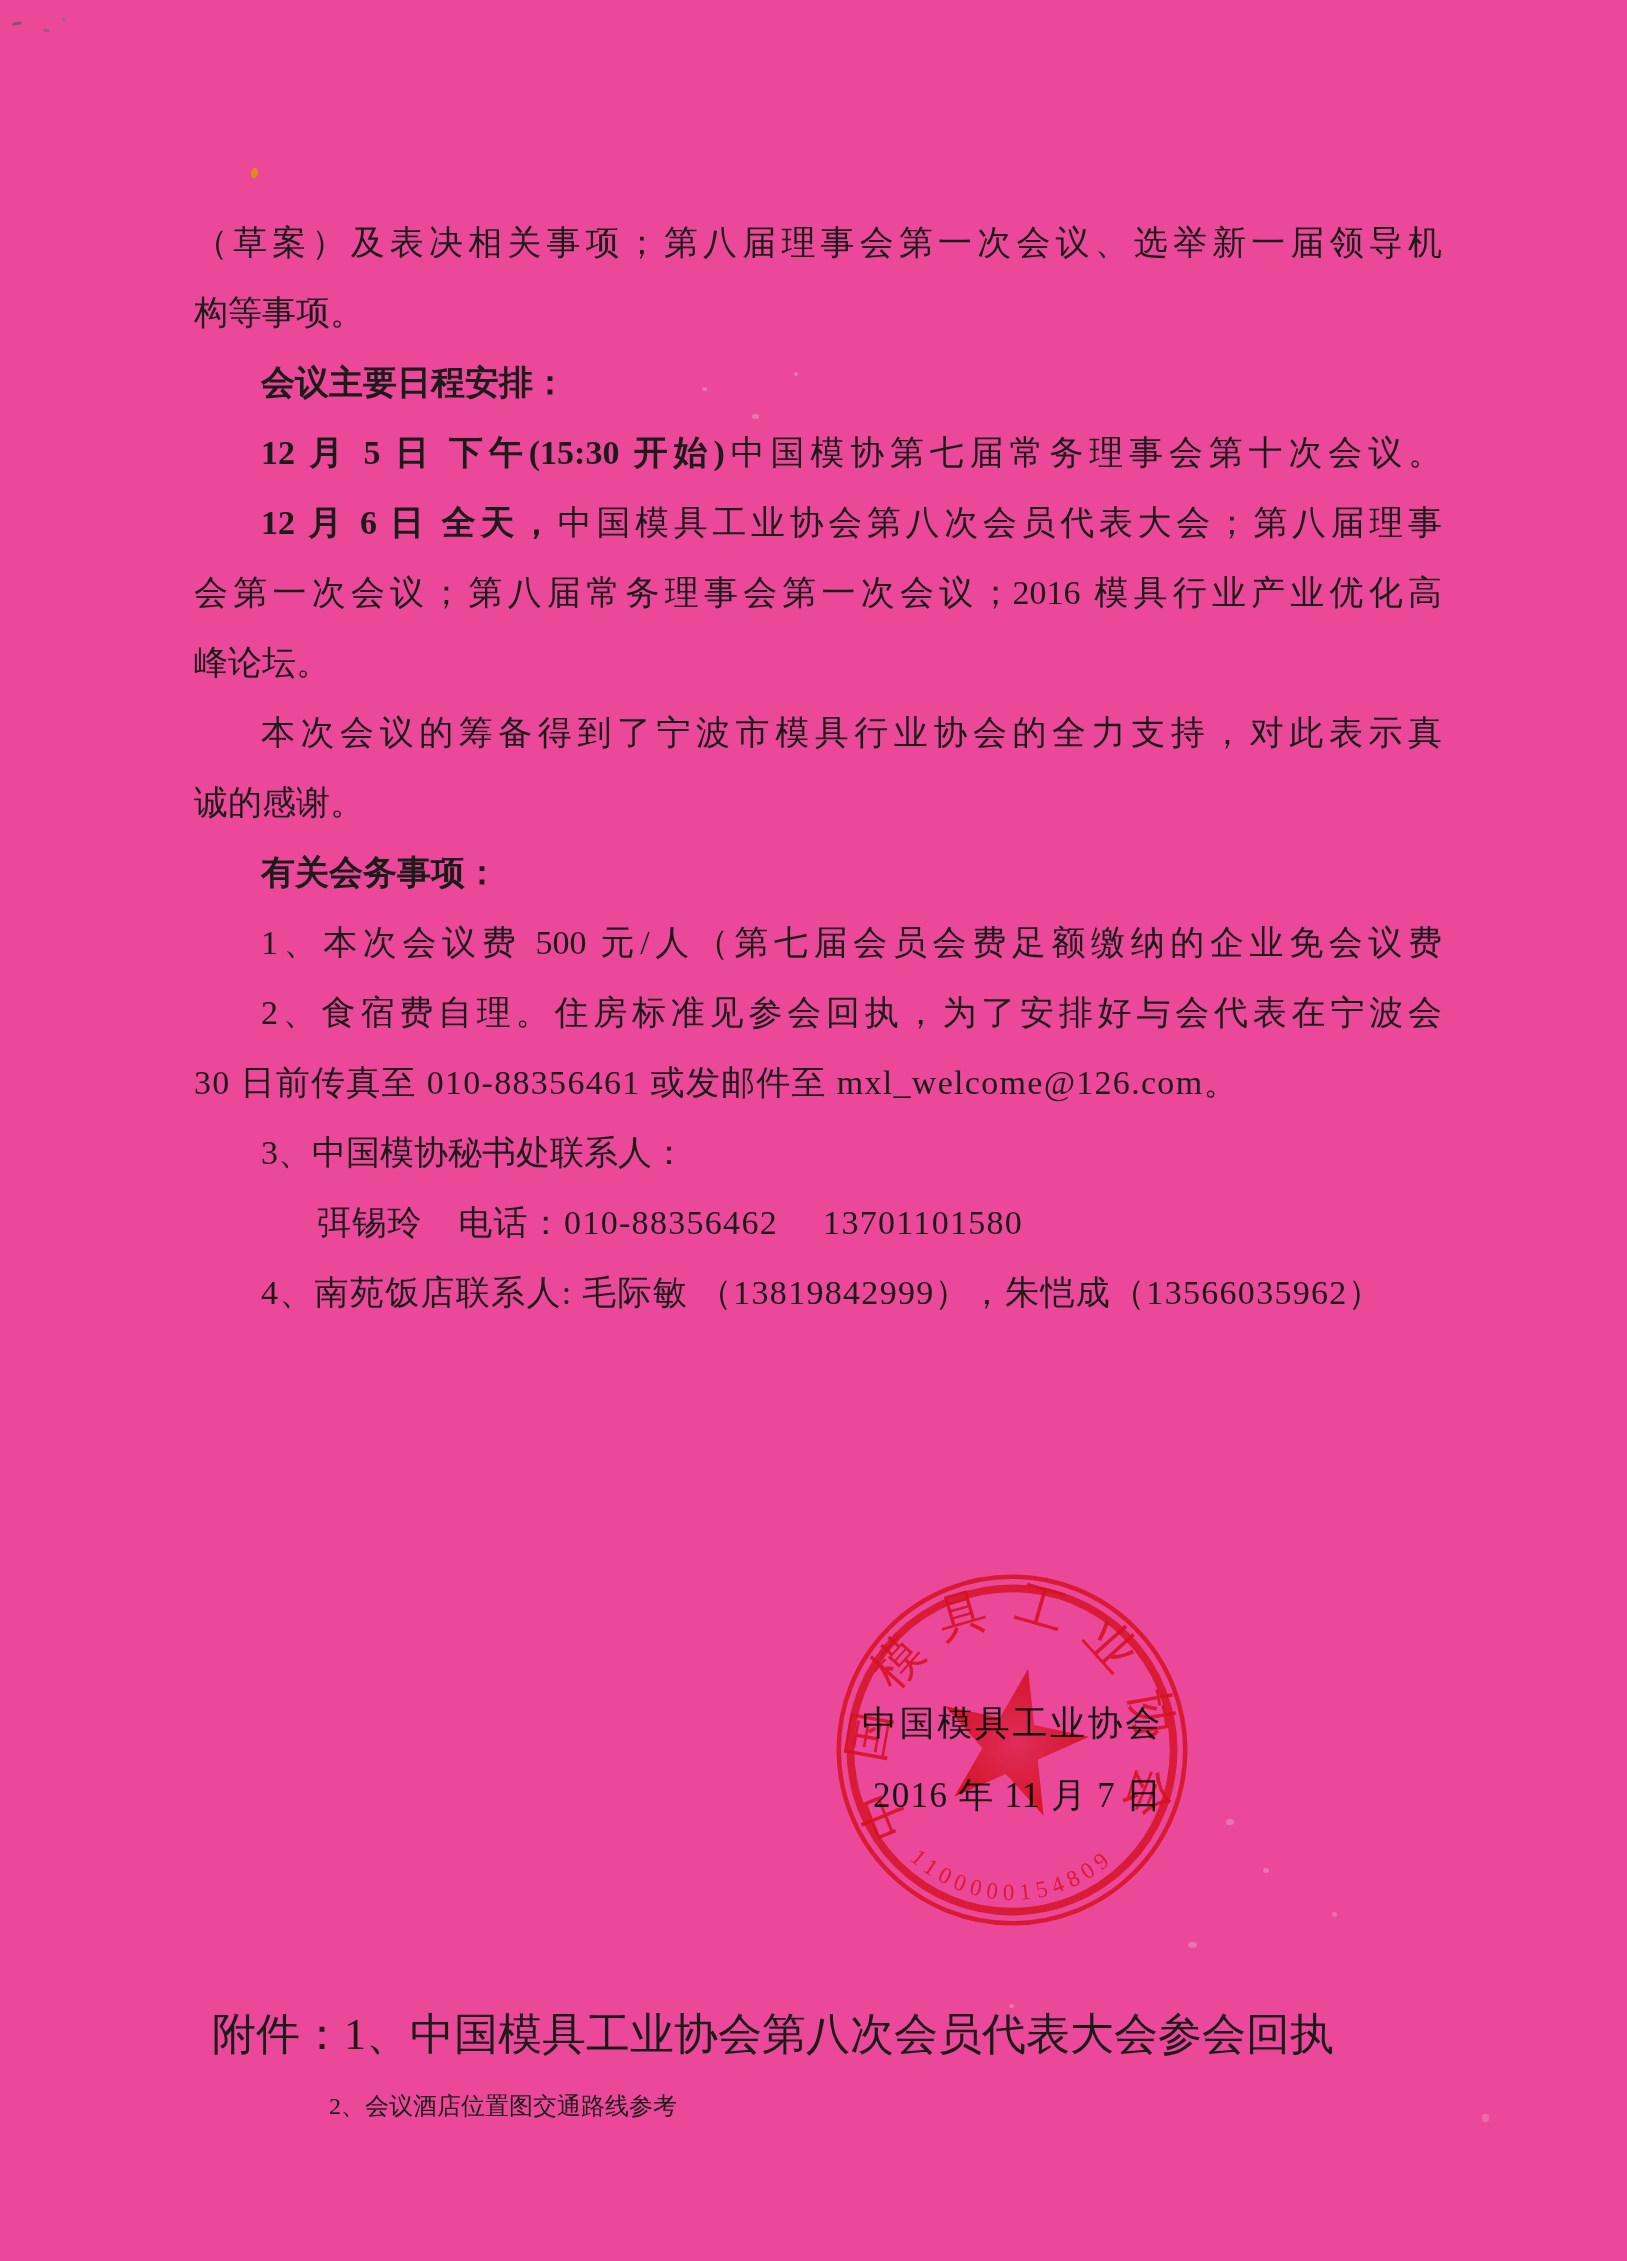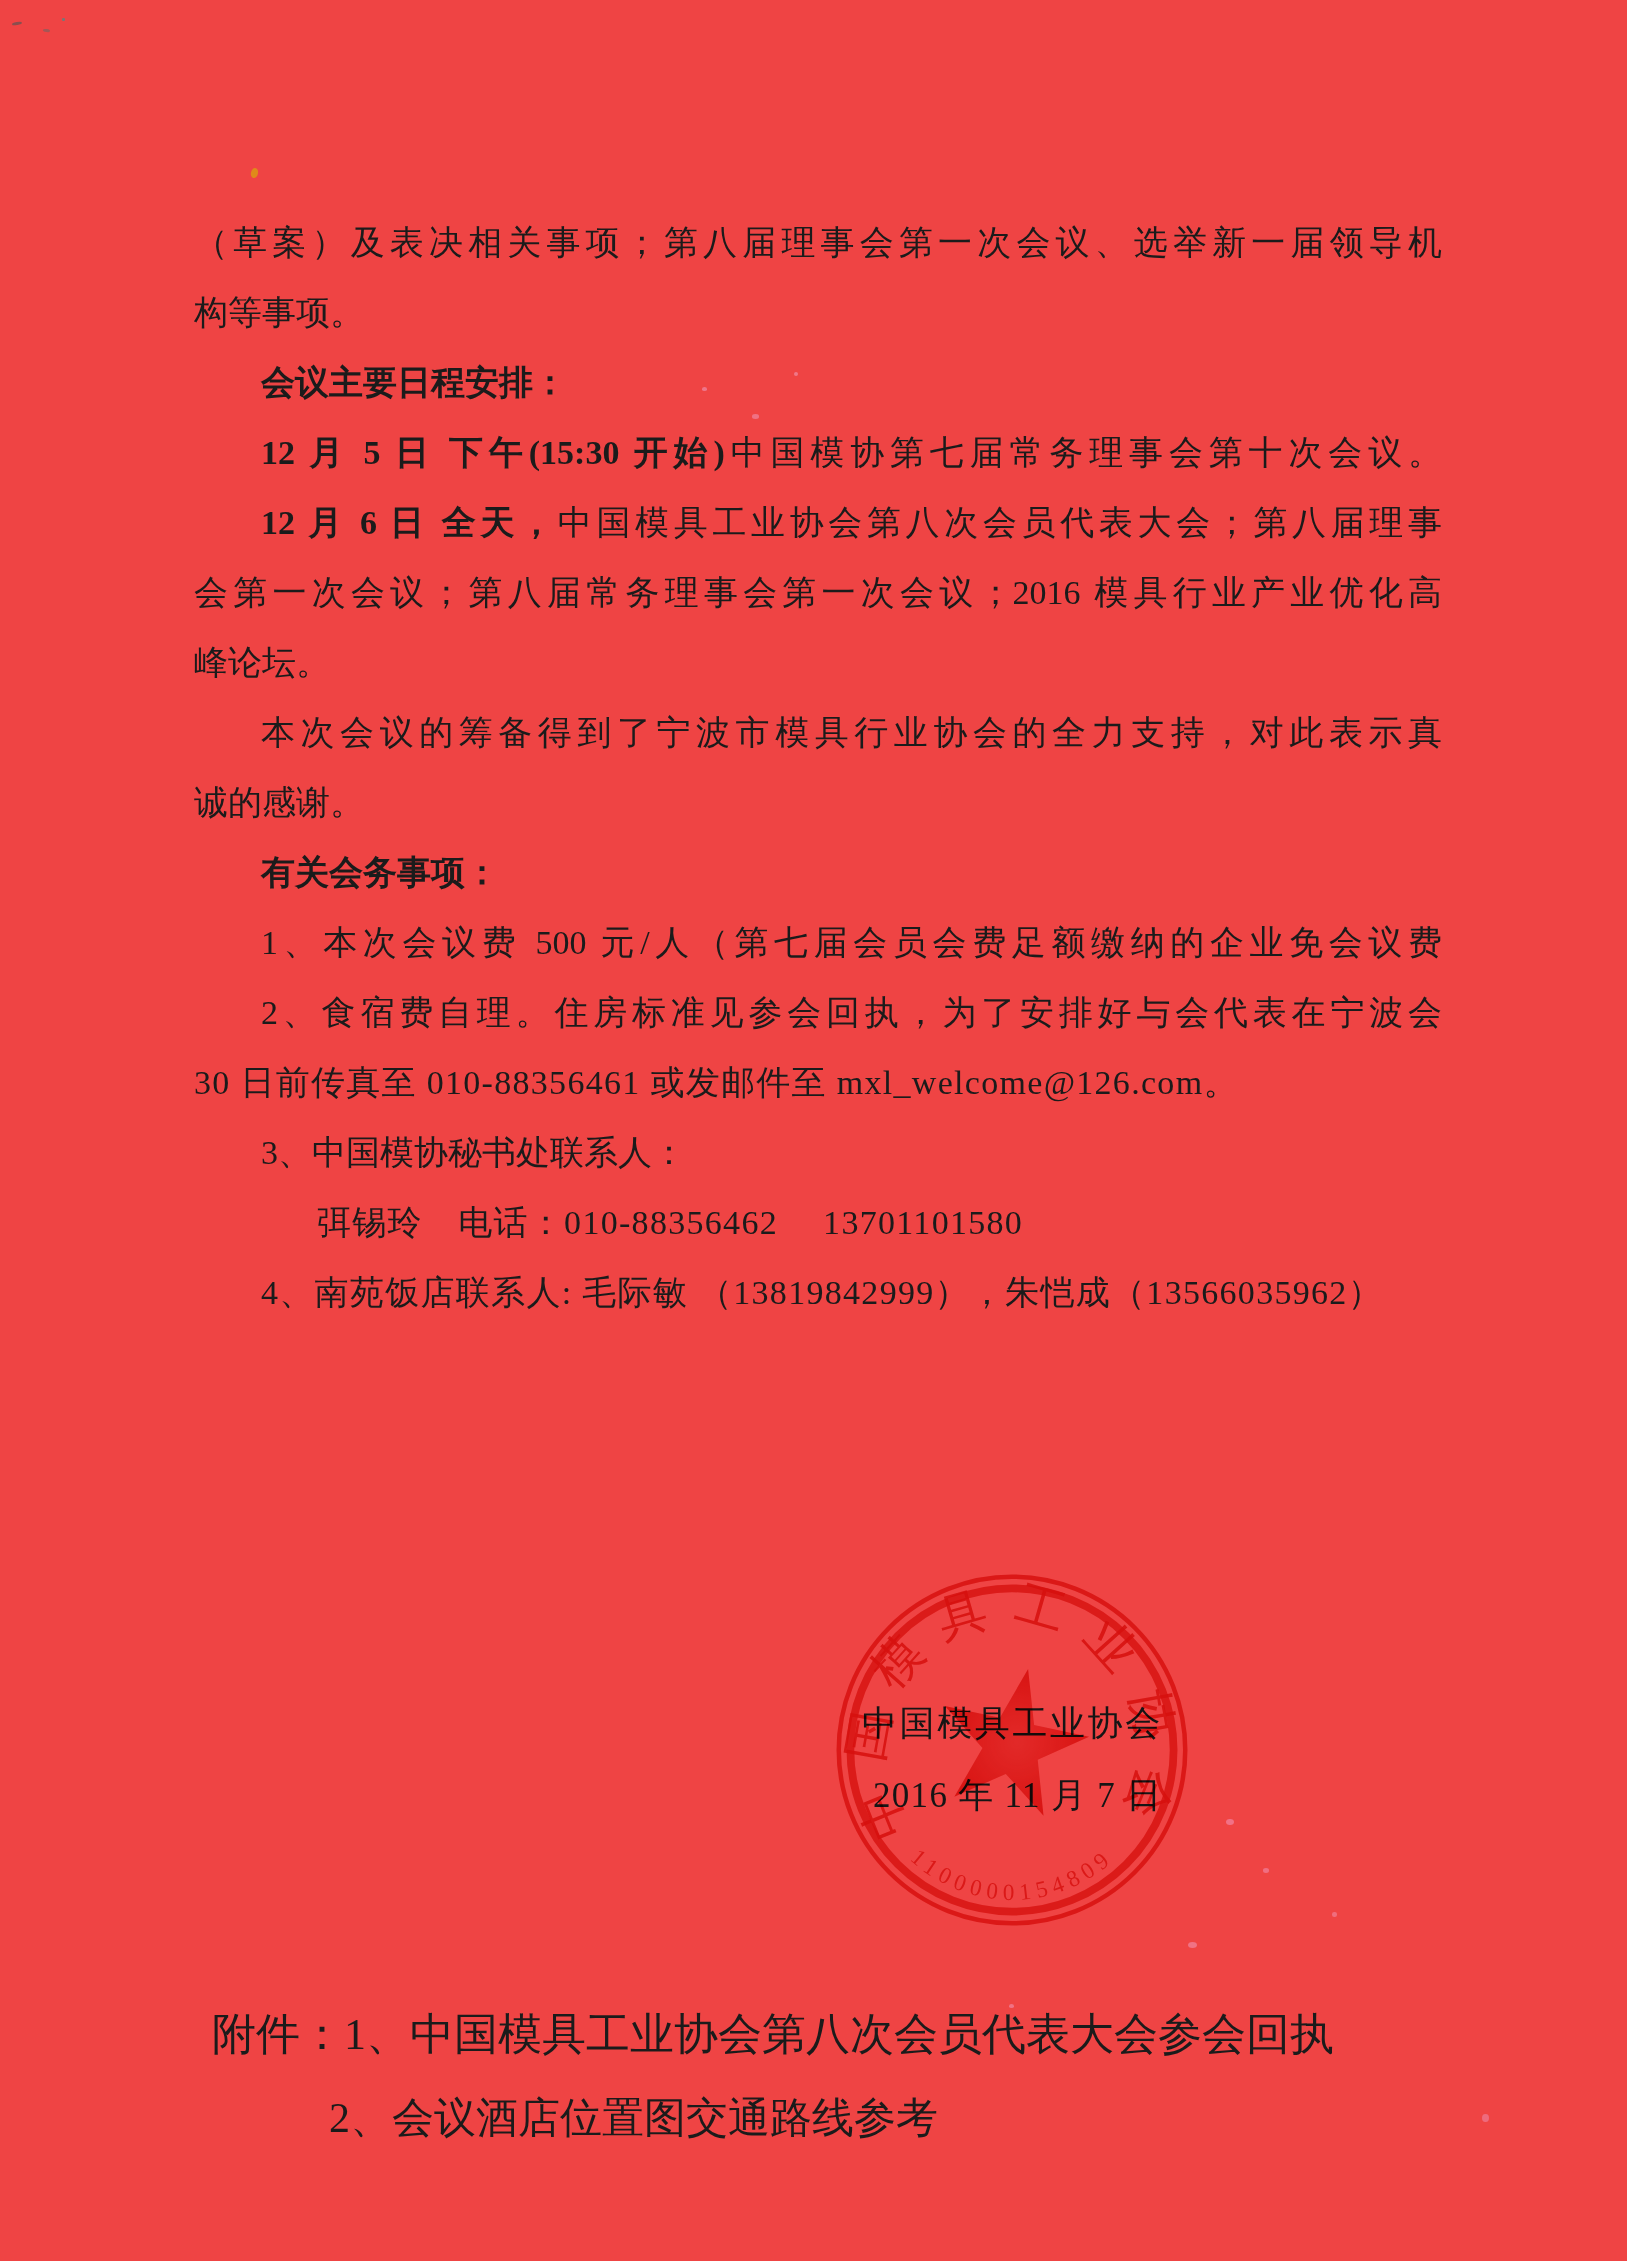--- a/index.html
+++ b/index.html
@@ -1,19 +1,19 @@
 <!DOCTYPE html>
 <html style="font-size:10.3px"><head>
 <meta charset="utf-8">
 <style>
   html,body{margin:0;padding:0;background:#9a9a9a;}
   .page{
     position:relative;
     width:1627px;height:2261px;
-    background:#ef4444;
+    background:#ec4899;
     overflow:hidden;
     font-family:"Liberation Serif","DejaVu Serif",serif;
     color:#1b1b1b;
   }
   .content{
     position:absolute;left:194px;top:208px;width:1248px;
     font-size:34px;line-height:70px;
   }
   .line{min-height:70px;}
   .just{text-align:justify;text-align-last:justify;}
@@ -23,21 +23,21 @@
   .ls2{letter-spacing:1.3px;}
   .sig-org{
     position:absolute;left:862px;top:1700px;
     font-size:35px;letter-spacing:2.6px;color:#151515;
   }
   .sig-date{
     position:absolute;left:873px;top:1772px;
     font-size:35px;letter-spacing:1.3px;color:#151515;
   }
   .att1{position:absolute;left:212px;top:2005px;font-size:44px;}
-  .att2{position:absolute;left:329px;top:2090px;font-size:42px;}
+  .att2{position:absolute;left:329px;top:2090px;font-size:24px;}
   .stamp{
     position:absolute;left:831px;top:1569px;width:362px;height:362px;
     mix-blend-mode:multiply;opacity:.93;
   }
   .speck{position:absolute;border-radius:50%;}
 </style>
 </head>
 <body>
 
 <div class="page">

